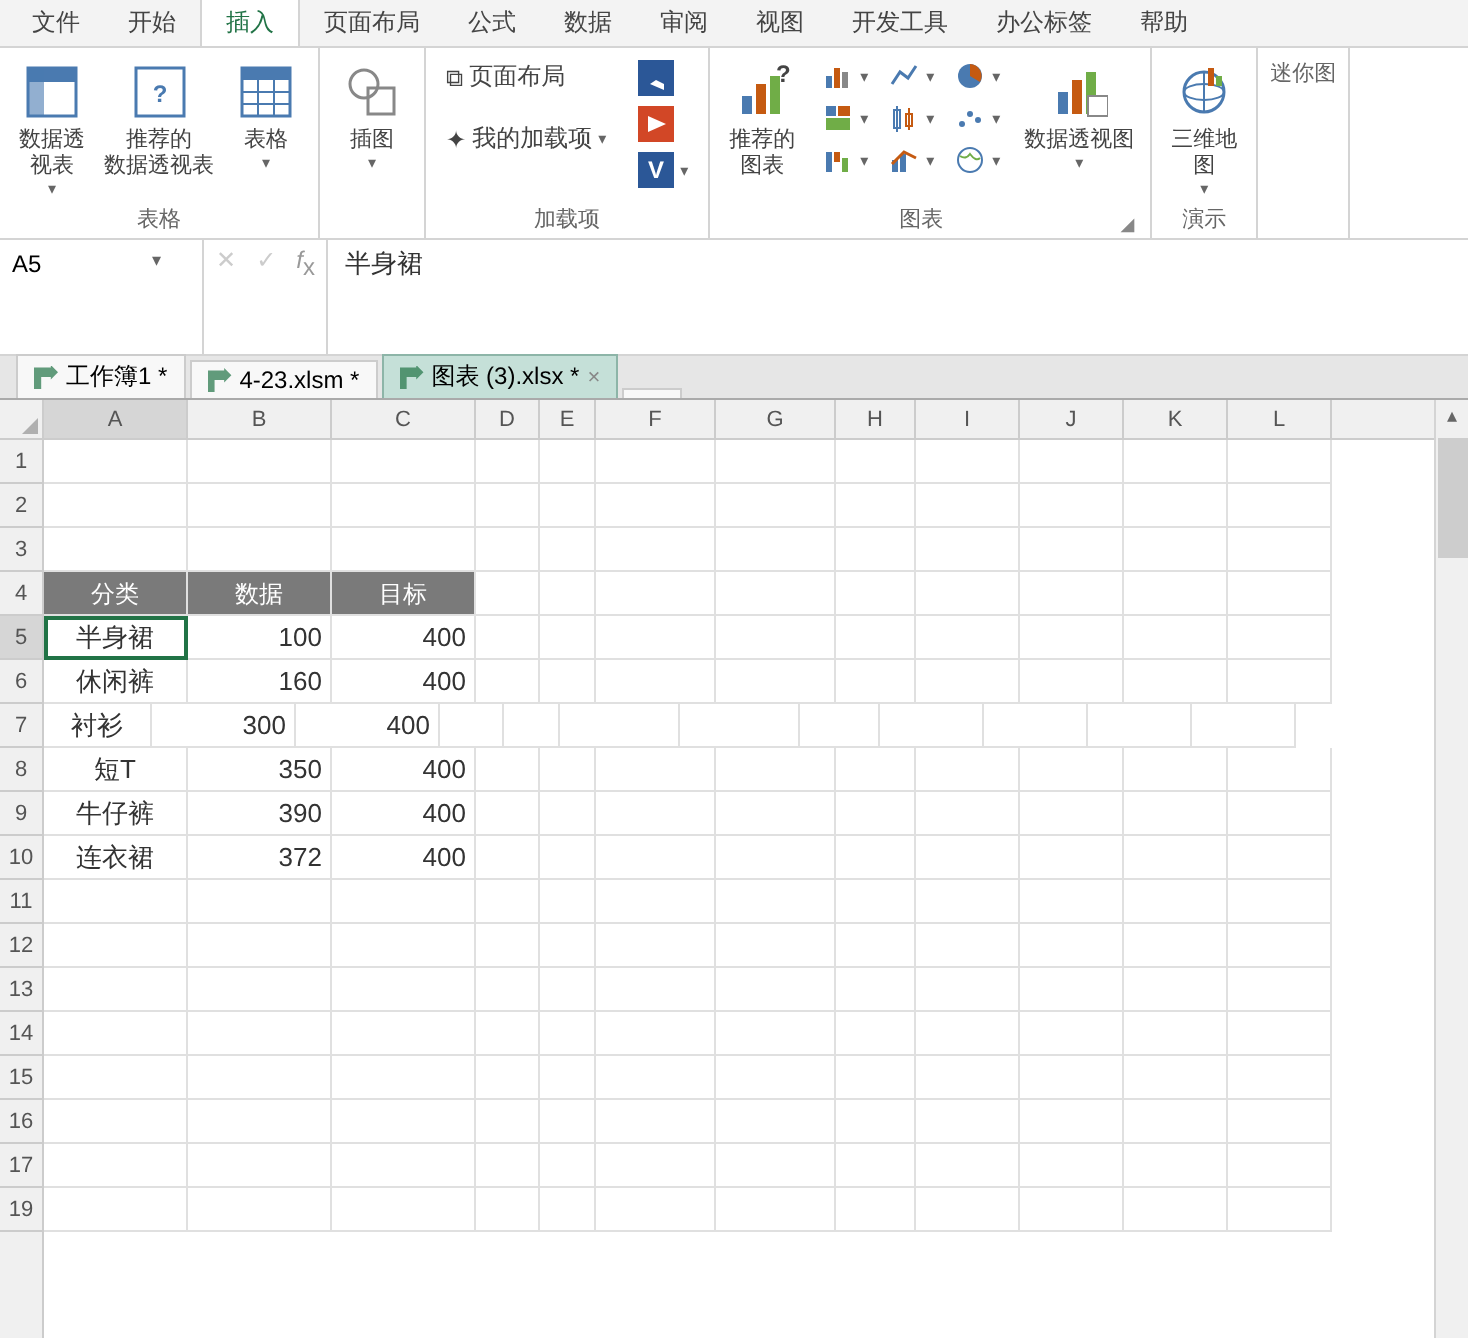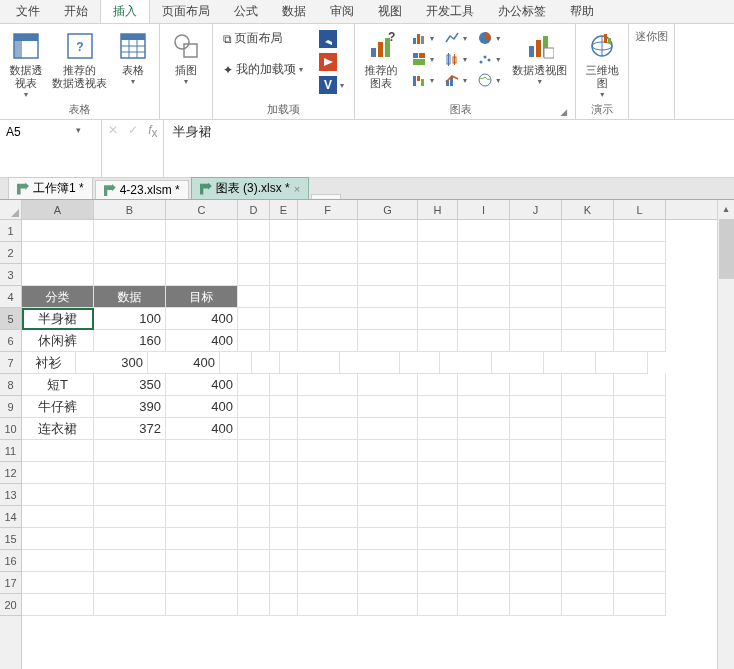--- a/index.html
+++ b/index.html
@@ -361,21 +361,21 @@
       <div class="rh">8</div>
       <div class="rh">9</div>
       <div class="rh">10</div>
       <div class="rh">11</div>
       <div class="rh">12</div>
       <div class="rh">13</div>
       <div class="rh">14</div>
       <div class="rh">15</div>
       <div class="rh">16</div>
       <div class="rh">17</div>
-      <div class="rh">20</div>
+      <div class="rh">19</div>
     </div>
   <div class="cells">
       <div class="row">
         <div class="cell" style="width: 72px;"></div>
         <div class="cell" style="width: 72px;"></div>
         <div class="cell" style="width: 72px;"></div>
         <div class="cell" style="width: 32px;"></div>
         <div class="cell" style="width: 28px;"></div>
         <div class="cell" style="width: 60px;"></div>
         <div class="cell" style="width: 60px;"></div>

